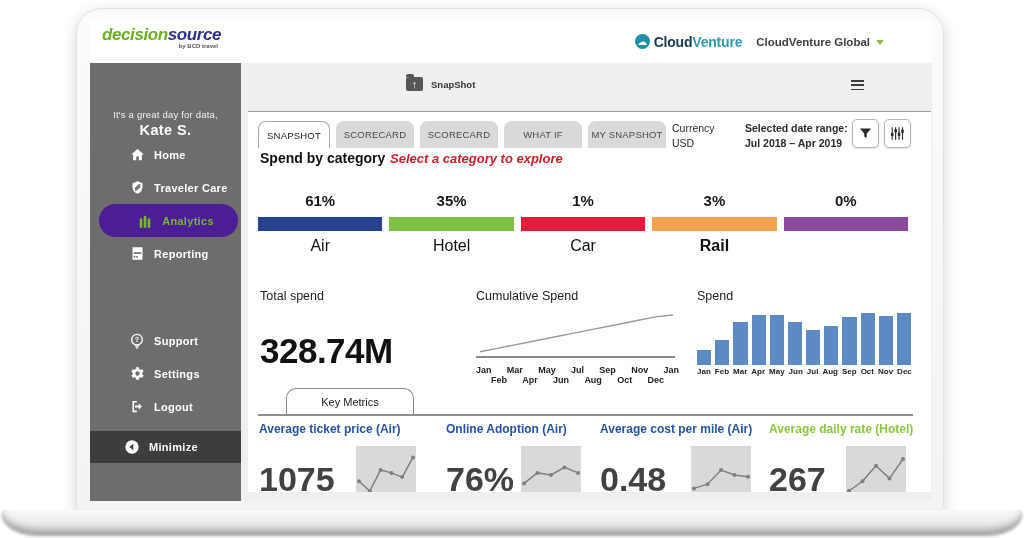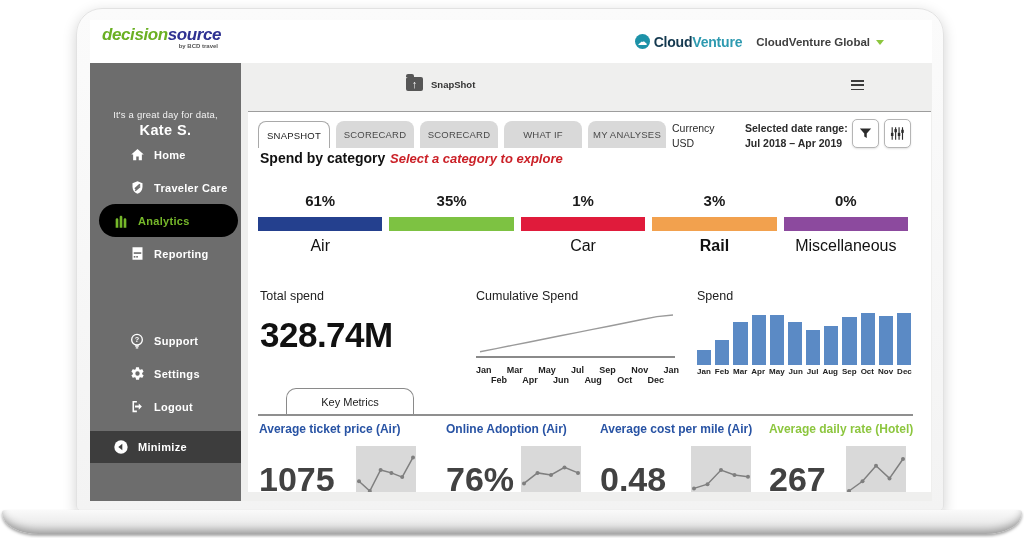--- a/index.html
+++ b/index.html
@@ -33,26 +33,26 @@
   .cv-name .c2 { color:#2e9ab0; }
   .account { display:flex; align-items:center; gap:6px; font-size:11.5px; font-weight:bold; color:#3f3f3f; }
   .caret { width:0; height:0; border-left:4.5px solid transparent; border-right:4.5px solid transparent; border-top:5px solid #8cc63e; margin-top:2px; }
 
   
   .sidebar { position:absolute; left:0; top:43px; width:151px; height:438px; background:#6d6d6d; }
   .greet { margin-top:46px; text-align:center; color:#f2f2f2; font-size:9.5px; letter-spacing:.2px; }
   .uname { text-align:center; color:#fff; font-size:14.5px; font-weight:bold; margin-top:2px; letter-spacing:.4px; }
   .nav { margin-top:0px; }
   .nav-item { position:relative; height:33px; display:flex; align-items:center; gap:9px; padding-left:39px; color:#fff; font-size:11px; font-weight:bold; letter-spacing:.3px; }
-  .nav-item.active { background:#000000; border-radius:17px; margin:0 3px 0 9px; padding-left:14px; color:#76b82a; }
+  .nav-item.active { background:#4c1d95; border-radius:17px; margin:0 3px 0 9px; padding-left:14px; color:#76b82a;justify-content:center; }
   .nav-item.active .ic svg { fill:#76b82a; }
   .ic { width:16px; height:16px; display:flex; align-items:center; justify-content:center; }
   .ic svg { fill:#fff; }
   .spacer { height:54px; }
-  .minimize { position:absolute; left:0; bottom:38px; width:100%; height:32px; background:#3d3d3d; display:flex; align-items:center; gap:9px; padding-left:23px; color:#fff; font-size:11px; font-weight:bold; letter-spacing:.3px; }
+  .minimize { position:absolute; left:0; bottom:38px; width:100%; height:32px; background:#3d3d3d; display:flex; align-items:center; gap:9px; padding-left:34px; color:#fff; font-size:11px; font-weight:bold; letter-spacing:.3px; }
 
   
   .main { position:absolute; left:151px; top:43px; width:691px; height:438px; background:#efefee; }
   .crumb { position:absolute; left:0; top:0; width:100%; height:48px; }
   .crumb-inner { position:absolute; left:165px; top:14px; display:flex; align-items:center; gap:8px; }
   .folder { width:17px; height:14px; background:#565656; border-radius:2px; position:relative; display:flex; align-items:center; justify-content:center; }
   .folder:before { content:""; position:absolute; left:0; top:-3px; width:8px; height:3px; background:#565656; border-radius:2px 2px 0 0; }
   .folder span { color:#fff; font-size:11px; line-height:1; font-weight:bold; }
   .crumb-label { font-size:9.5px; font-weight:bold; color:#333; }
   .burger { position:absolute; right:68px; top:17px; width:13px; display:flex; flex-direction:column; gap:2.5px; }
@@ -75,21 +75,21 @@
 
   .cats { position:absolute; left:10px; top:80px; width:650px; display:flex; gap:7px; }
   .cat { flex:1; text-align:center; }
   .cat-pct { font-size:15px; font-weight:600; color:#1a1a1a; margin-bottom:8px; }
   .cat-bar { height:14px; }
   .cat-name { font-size:16px; color:#111; margin-top:6px; }
   .cat-name.b { font-weight:bold; }
 
   .kpi-label { font-size:12.5px; color:#222; }
   .total { position:absolute; left:12px; top:177px; }
-  .total-val { font-size:35px; font-weight:bold; color:#111; letter-spacing:-0.5px; margin-top:12px; }
+  .total-val { font-size:35px; font-weight:bold; color:#111; letter-spacing:-0.5px; margin-top:28px; }
 
   .cum { position:absolute; left:228px; top:177px; width:203px; }
   .cum svg { display:block; margin-top:4px; }
   .mrow { display:flex; justify-content:space-between; font-size:9px; font-weight:bold; color:#222; }
   .mrow2 { padding:0 15px; margin-top:0px; }
 
   .spendc { position:absolute; left:449px; top:177px; width:214px; }
   .bars { display:flex; align-items:flex-end; gap:4px; height:56px; margin-top:6px; }
   .bcol { flex:1; background:#5b8ac5; }
   .blabels { display:flex; gap:4px; font-size:8px; font-weight:bold; color:#222; margin-top:2px; }
@@ -222,21 +222,21 @@
               <i></i>
             </div>
         </div>
 
         <div class="panel">
           <div class="tabs" id="tabs">
               <div class="tab active">SNAPSHOT</div>
               <div class="tab">SCORECARD</div>
               <div class="tab">SCORECARD</div>
               <div class="tab">WHAT IF</div>
-              <div class="tab">MY ANALYSES</div>
+              <div class="tab">MY SNAPSHOT</div>
             </div>
 
           <div class="cur">
             <div>Currency</div>
             <div>USD</div>
           </div>
           <div class="dater">
             <div>Selected date range:</div>
             <div>Jul 2018 – Apr 2019</div>
           </div>
@@ -267,35 +267,35 @@
 
           <div class="cats" id="cats">
               <div class="cat">
                 <div class="cat-pct">61%</div>
                 <div class="cat-bar" style="background:#24408e"></div>
                 <div class="cat-name">Air</div>
               </div>
               <div class="cat">
                 <div class="cat-pct">35%</div>
                 <div class="cat-bar" style="background:#7dc242"></div>
+                <div class="cat-name">Hotel</div>
               </div>
               <div class="cat">
                 <div class="cat-pct">1%</div>
                 <div class="cat-bar" style="background:#e01b3b"></div>
                 <div class="cat-name">Car</div>
               </div>
               <div class="cat">
                 <div class="cat-pct">3%</div>
                 <div class="cat-bar" style="background:#f2a14e"></div>
                 <div class="cat-name b">Rail</div>
               </div>
               <div class="cat">
                 <div class="cat-pct">0%</div>
                 <div class="cat-bar" style="background:#8c4a9e"></div>
-                <div class="cat-name">Miscellaneous</div>
               </div>
             </div>
 
           <div class="total">
             <div class="kpi-label">Total spend</div>
             <div class="total-val">328.74M</div>
           </div>
 
           <div class="cum">
             <div class="kpi-label">Cumulative Spend</div>

